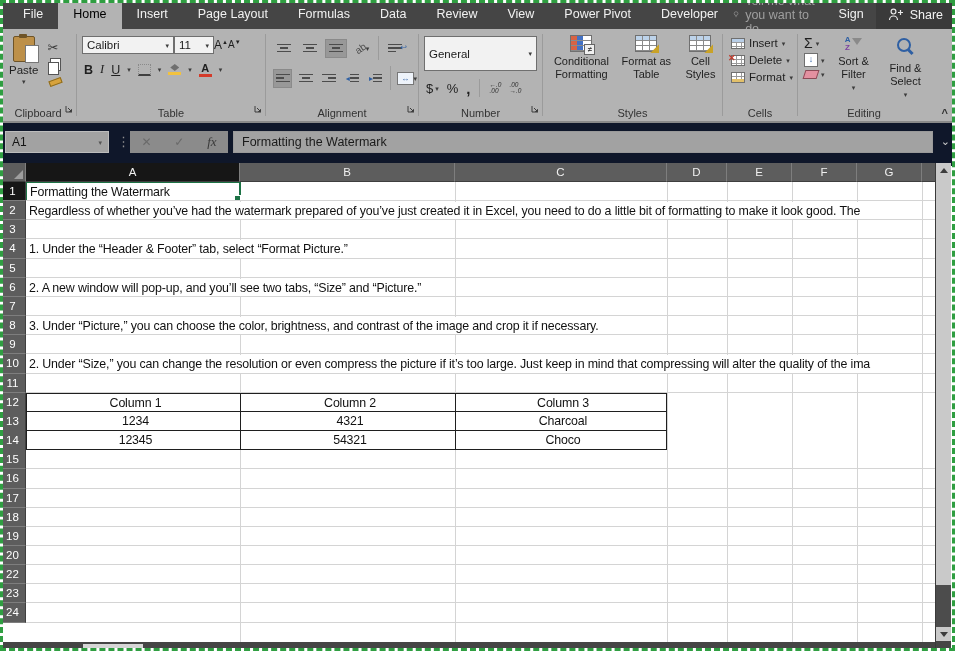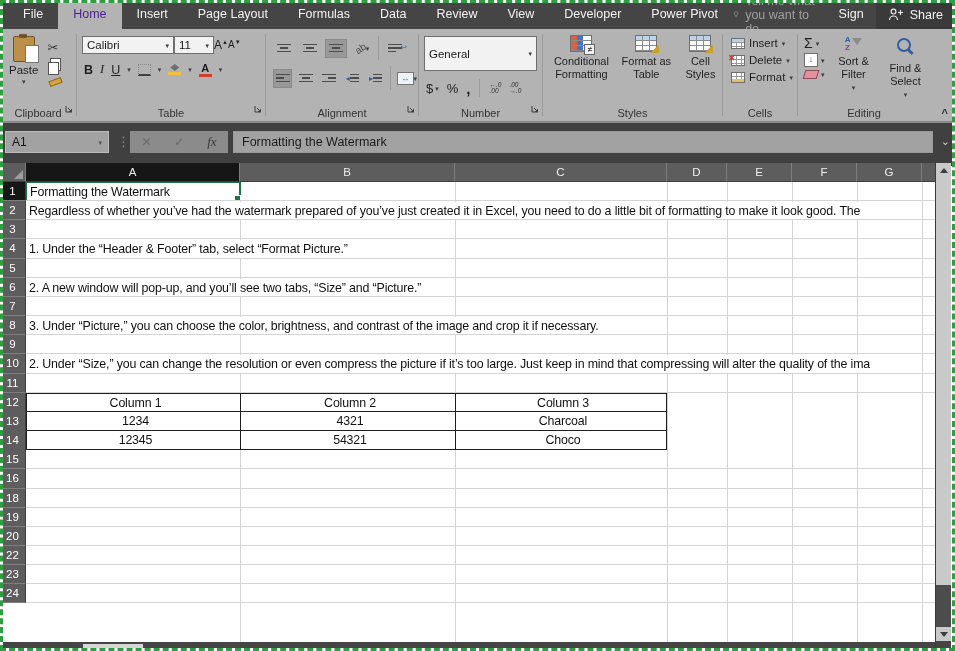--- a/index.html
+++ b/index.html
@@ -4,21 +4,21 @@
 <style>
   html,body{margin:0;padding:0;background:#fff;}
   .app{position:relative;width:955px;height:651px;overflow:hidden;background:#fff;
        font-family:"Liberation Sans",sans-serif;-webkit-font-smoothing:antialiased;}
 
   
   .tabbar{position:absolute;left:0;top:0;right:0;height:29px;background:#454545;
           display:flex;align-items:stretch;color:#f2f2f2;font-size:12.5px;}
   .tab{padding:0 15px;line-height:29px;cursor:default;white-space:nowrap;}
   .tab.first{margin-left:8px;}
-  .tab.active{background:#b3b3b3;color:#4c1d95;}
+  .tab.active{background:#b3b3b3;color:#000000;}
   .tb-spacer{flex:1;}
   .tellme{display:flex;align-items:center;gap:6px;color:#9f9f9f;margin-right:16px;}
   .signin{line-height:29px;margin-right:12px;}
   .share{display:flex;align-items:center;gap:6px;background:#3a3a3a;padding:0 12px;}
 
   
   .ribbon{position:absolute;top:29px;left:0;right:0;height:92px;background:#b3b3b3;
           border-bottom:2px solid #8a8a8a;color:#1f1f1f;}
   .group{position:absolute;top:0;height:92px;}
   .glabel{position:absolute;bottom:2px;left:0;right:0;text-align:center;font-size:11px;color:#333;}
@@ -114,21 +114,21 @@
   .filldown{width:12px;height:12px;border:1px solid #6f6f6f;color:#2e5fa3;font-size:9px;line-height:11px;text-align:center;background:#fff;}
   .eraser{width:12px;height:7px;background:#e390a0;border:1px solid #8a4a56;transform:skewX(-18deg);display:inline-block;}
   .az{display:flex;flex-direction:column;font-size:8px;font-weight:bold;line-height:8px;}
   .az .a{color:#2e5fa3;}.az .z{color:#7b3fa0;}
   .funnel{width:0;height:0;border-left:5px solid transparent;border-right:5px solid transparent;border-top:7px solid #8a8a8a;margin-top:2px;}
   .mag{width:10px;height:10px;border:2.5px solid #2e5fa3;border-radius:50%;position:relative;display:inline-block;}
   .mag::after{content:"";position:absolute;width:2.5px;height:6px;background:#2e5fa3;transform:rotate(-45deg);right:-3px;bottom:-5px;}
   .collapse{position:absolute;right:7px;bottom:2px;font-size:11px;font-weight:bold;color:#333;}
 
   
-  .fbar{position:absolute;top:123px;left:0;right:0;height:43px;background:#404040;}
+  .fbar{position:absolute;top:123px;left:0;right:0;height:43px;background:#0f172a;}
   .namebox{position:absolute;left:5px;top:8px;width:104px;height:22px;background:#a2a2a2;border:1px solid #bcbcbc;
            box-sizing:border-box;display:flex;align-items:center;padding:0 6px;font-size:12px;color:#141414;}
   .namebox .caret{margin-left:auto;color:#555;}
   .fdots{position:absolute;left:117px;top:11px;color:#8f8f8f;font-size:13px;letter-spacing:0;}
   .fxpanel{position:absolute;left:130px;top:8px;width:98px;height:22px;background:#8b8b8b;display:flex;
            align-items:center;justify-content:space-around;font-size:12px;}
   .fx-x,.fx-ck{color:#6a6a6a;font-size:12px;}
   .fx-fx{font-family:"Liberation Serif",serif;font-style:italic;color:#3a3a3a;font-size:13px;}
   .finput{position:absolute;left:233px;top:8px;width:700px;height:22px;background:#a2a2a2;border:1px solid #9a9a9a;
           box-sizing:border-box;display:flex;align-items:center;padding:0 8px;font-size:12.5px;color:#1a1a1a;}
@@ -185,22 +185,22 @@
 
   <div class="tabbar">
     <div class="tab first">File</div>
     <div class="tab active">Home</div>
     <div class="tab">Insert</div>
     <div class="tab">Page Layout</div>
     <div class="tab">Formulas</div>
     <div class="tab">Data</div>
     <div class="tab">Review</div>
     <div class="tab">View</div>
+    <div class="tab">Power Pivot</div>
     <div class="tab">Developer</div>
-    <div class="tab">Power Pivot</div>
     <div class="tb-spacer"></div>
     <div class="tellme">
       <svg width="13" height="15" viewBox="0 0 13 15">
         <circle cx="6.5" cy="5.5" r="4" fill="none" stroke="#9f9f9f" stroke-width="1.2"></circle>
         <path d="M5 10.5 h3 M5.4 12.2 h2.2" stroke="#9f9f9f" stroke-width="1.2" fill="none"></path>
       </svg>
       <span>Tell me what you want to do...</span>
     </div>
     <div class="signin">Sign in</div>
     <div class="share">
@@ -607,20 +607,24 @@
         </div>
         <div class="row">
           <div class="rowhdr">15</div>
           <div class="rowcontent"></div>
         </div>
         <div class="row">
           <div class="rowhdr">16</div>
           <div class="rowcontent"></div>
         </div>
         <div class="row">
+          <div class="rowhdr">17</div>
+          <div class="rowcontent"></div>
+        </div>
+        <div class="row">
           <div class="rowhdr">18</div>
           <div class="rowcontent"></div>
         </div>
         <div class="row">
           <div class="rowhdr">19</div>
           <div class="rowcontent"></div>
         </div>
         <div class="row">
           <div class="rowhdr">20</div>
           <div class="rowcontent"></div>

